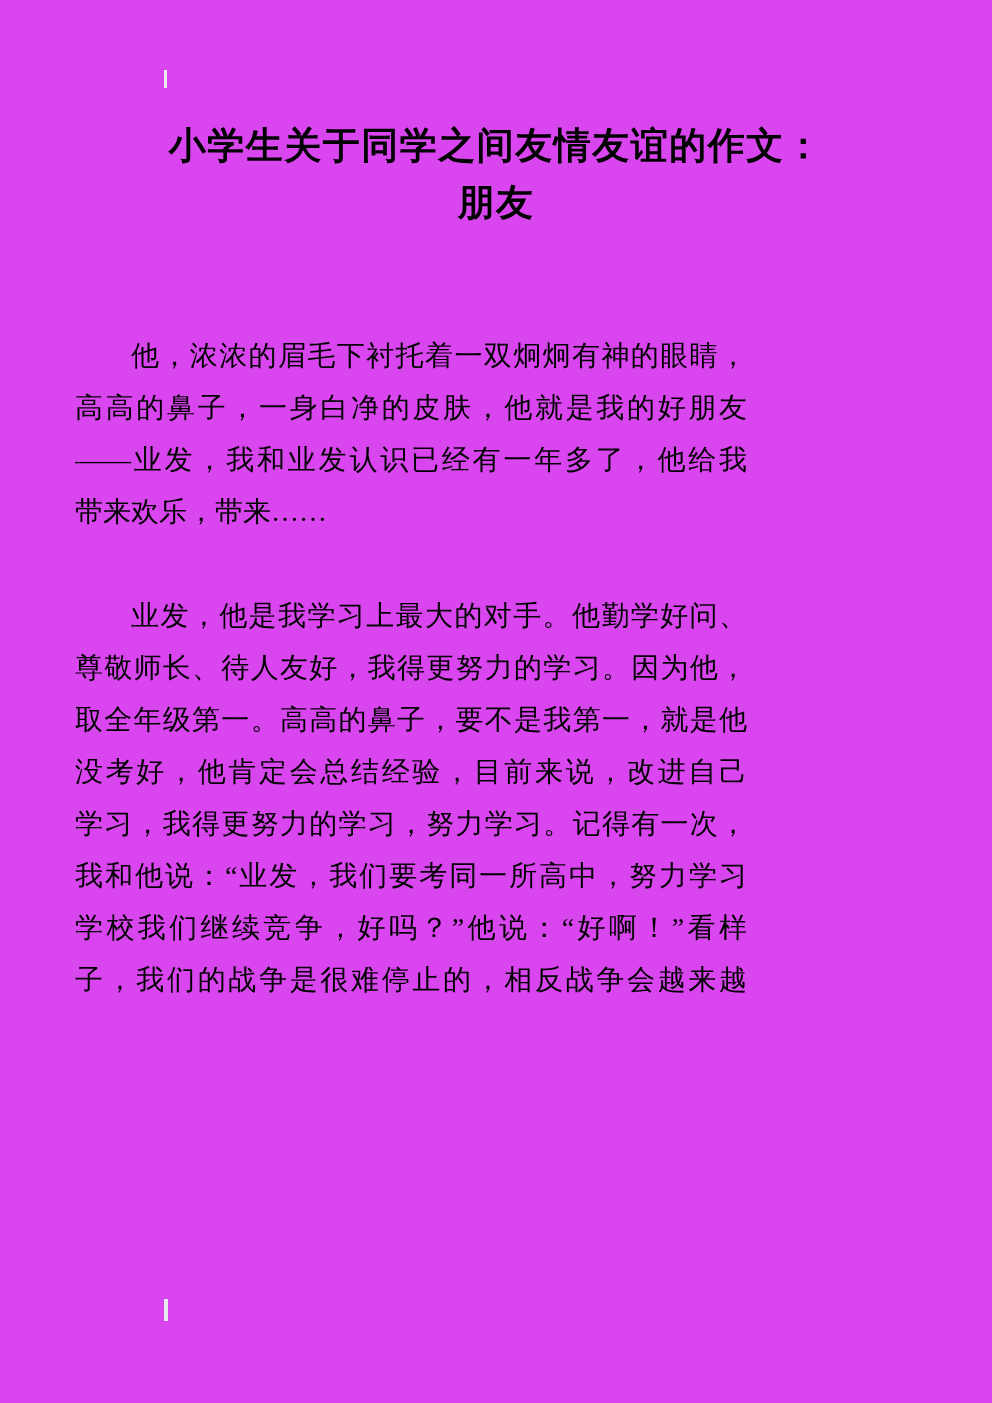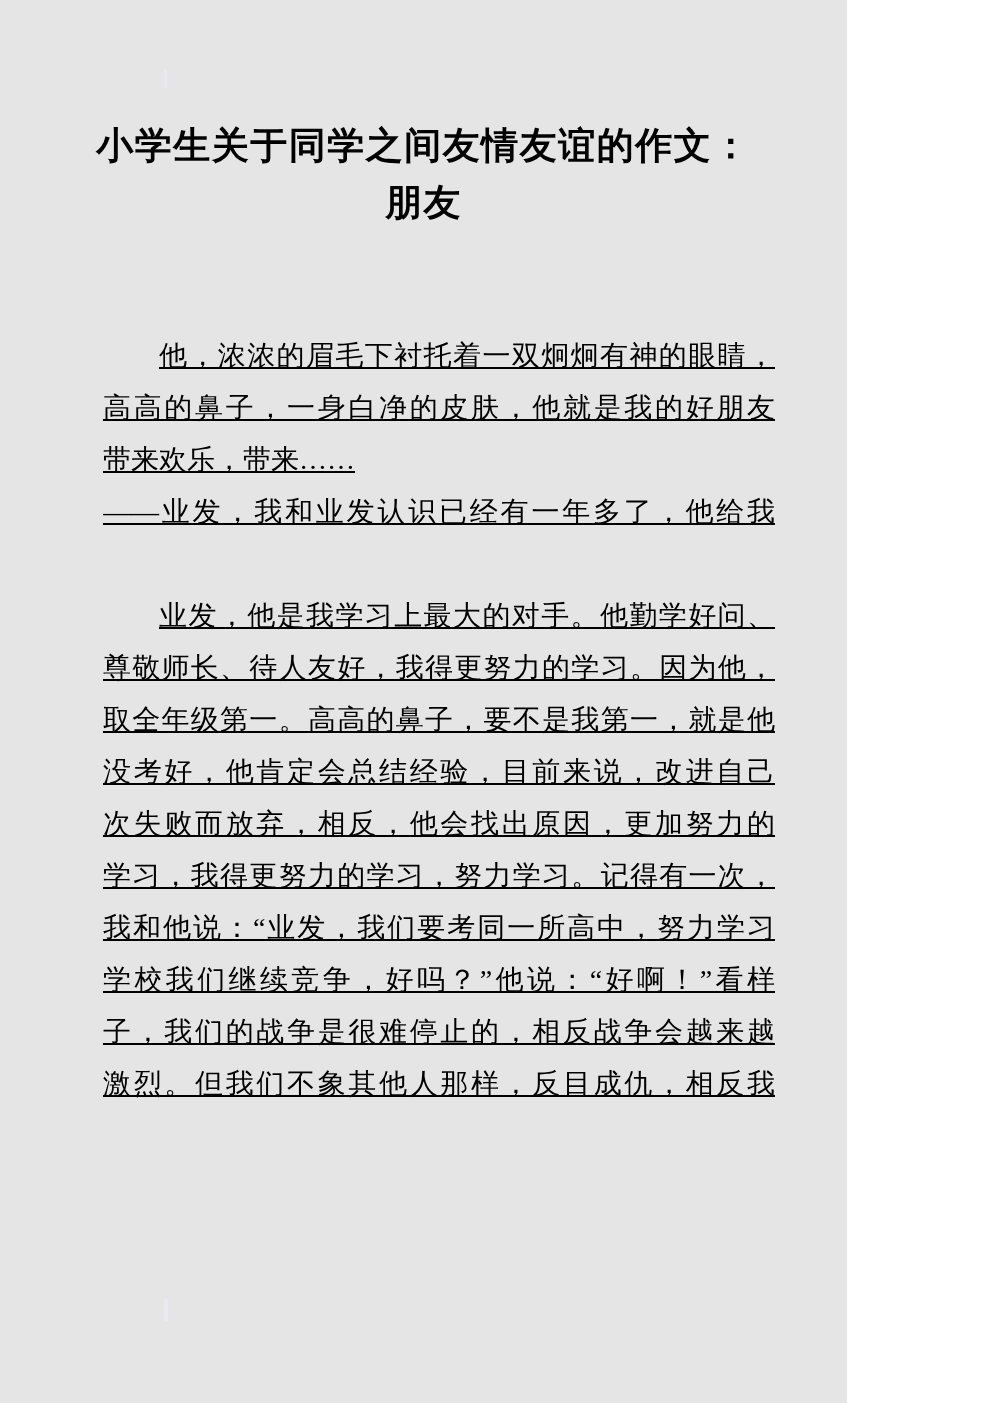--- a/index.html
+++ b/index.html
@@ -2,41 +2,40 @@
 <html lang="zh"><head>
 <meta charset="utf-8">
 <style>
   html, body {
     margin: 0;
     padding: 0;
     background: #ffffff;
   }
   .page {
     position: relative;
-    width: 847px;
+    width: 992px;
     height: 1403px;
-    background: #e5e5e5;
+    background: #d946ef;
     overflow: hidden;
     font-family: "Liberation Serif", "DejaVu Serif", serif;
     color: #000000;
   }
   .doc-title {
     margin: 117px 70px 0 70px;
     text-align: center;
     font-family: "Liberation Sans", "DejaVu Sans", sans-serif;
     font-weight: bold;
     font-size: 37px;
     line-height: 57px;
     letter-spacing: 1.5px;
     color: #000000;
   }
   .doc-body {
     width: 672px;
-    margin-left: 103px;
-    text-decoration: underline;
+    margin-left: 75px;
   }
   .paragraph {
     font-size: 28px;
     line-height: 52px;
     color: #000000;
   }
   .para-1 { margin-top: 99px; }
   .para-2 { margin-top: 52px; }
   .line {
     height: 52px;
@@ -65,31 +64,29 @@
 
   <h1 class="doc-title">
     <div>小学生关于同学之间友情友谊的作文：</div>
     <div>朋友</div>
   </h1>
 
   <div class="doc-body">
       <div class="paragraph para-1">
         <div class="line indent">他，浓浓的眉毛下衬托着一双炯炯有神的眼睛，</div>
         <div class="line">高高的鼻子，一身白净的皮肤，他就是我的好朋友</div>
+        <div class="line">——业发，我和业发认识已经有一年多了，他给我</div>
         <div class="line short">带来欢乐，带来……</div>
-        <div class="line">——业发，我和业发认识已经有一年多了，他给我</div>
       </div>
       <div class="paragraph para-2">
         <div class="line indent">业发，他是我学习上最大的对手。他勤学好问、</div>
         <div class="line">尊敬师长、待人友好，我得更努力的学习。因为他，</div>
         <div class="line">取全年级第一。高高的鼻子，要不是我第一，就是他</div>
         <div class="line">没考好，他肯定会总结经验，目前来说，改进自己</div>
-        <div class="line">次失败而放弃，相反，他会找出原因，更加努力的</div>
         <div class="line">学习，我得更努力的学习，努力学习。记得有一次，</div>
         <div class="line">我和他说：“业发，我们要考同一所高中，努力学习</div>
         <div class="line">学校我们继续竞争，好吗？”他说：“好啊！”看样</div>
         <div class="line">子，我们的战争是很难停止的，相反战争会越来越</div>
-        <div class="line">激烈。但我们不象其他人那样，反目成仇，相反我</div>
       </div>
     </div>
 
   <div class="margin-mark mark-bottom"></div>
 </div>
 
 </body></html>

